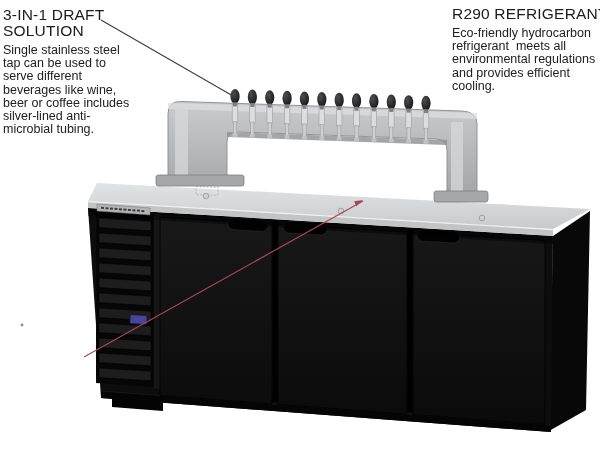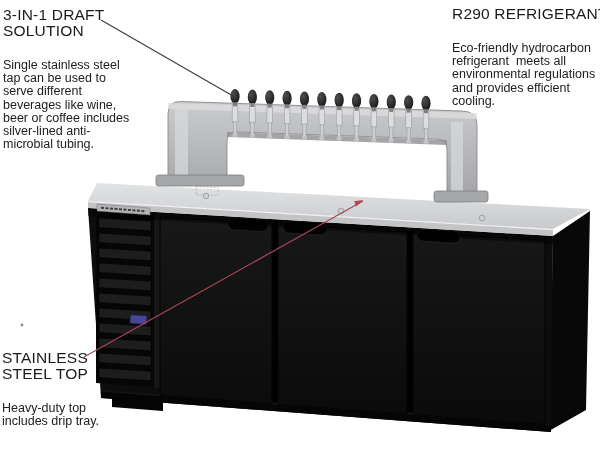--- a/index.html
+++ b/index.html
@@ -8,21 +8,21 @@
     overflow:hidden;font-family:"Liberation Sans",sans-serif;
   }
   .stage svg{position:absolute;left:0;top:0;}
   .callout{position:absolute;}
   .callout-title{
     font-size:15.5px;line-height:16px;color:#1b1b1b;
     white-space:pre-wrap;letter-spacing:.2px;font-weight:400;
   }
   .callout-body{
     font-size:12.5px;line-height:13.2px;color:#202020;
-    white-space:pre-wrap;margin-top:20px;
+    white-space:pre-wrap;margin-top:5px;
   }
   #callout-draft{left:3px;top:7px;width:136px;}
   #callout-refrigerant{left:452px;top:6px;width:148px;}
   #callout-refrigerant .callout-title{white-space:nowrap;}
   #callout-top{left:2px;top:350px;width:130px;}
 </style>
 </head>
 <body>
 
 <div class="stage">
@@ -212,20 +212,14 @@
 
   <div class="callout" id="callout-refrigerant">
     <div class="callout-title">R290 REFRIGERANT</div>
     <div class="callout-body">Eco-friendly hydrocarbon
 refrigerant  meets all
 environmental regulations
 and provides efficient
 cooling.</div>
   </div>
 
-  <div class="callout" id="callout-top">
-    <div class="callout-title">STAINLESS
-STEEL TOP</div>
-    <div class="callout-body">Heavy-duty top
-includes drip tray.</div>
-  </div>
 
 </div>
 
 </body></html>

